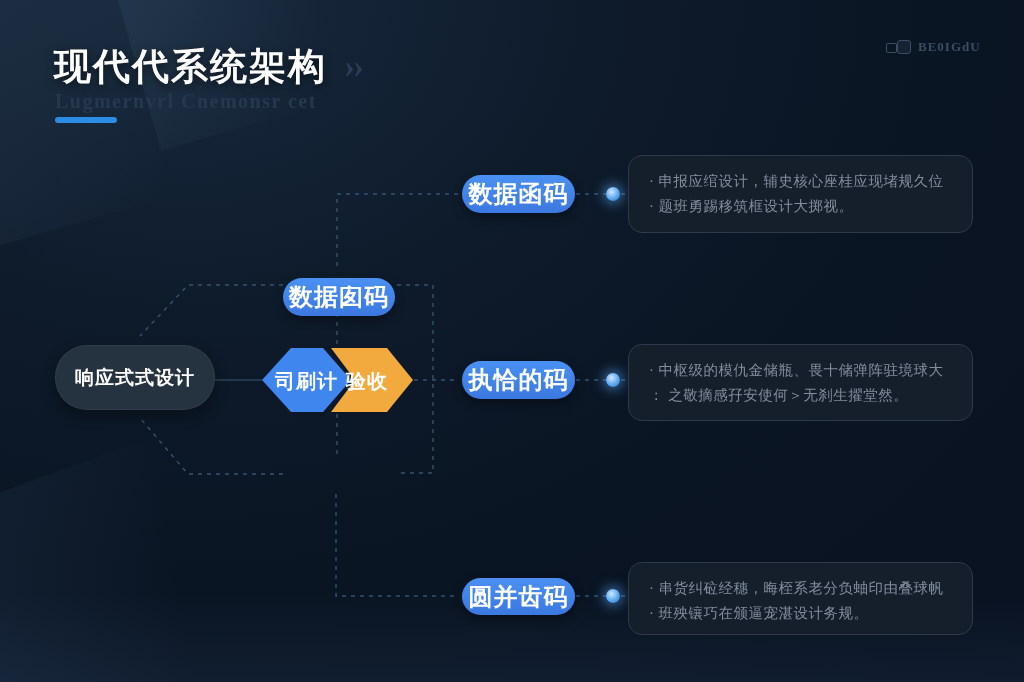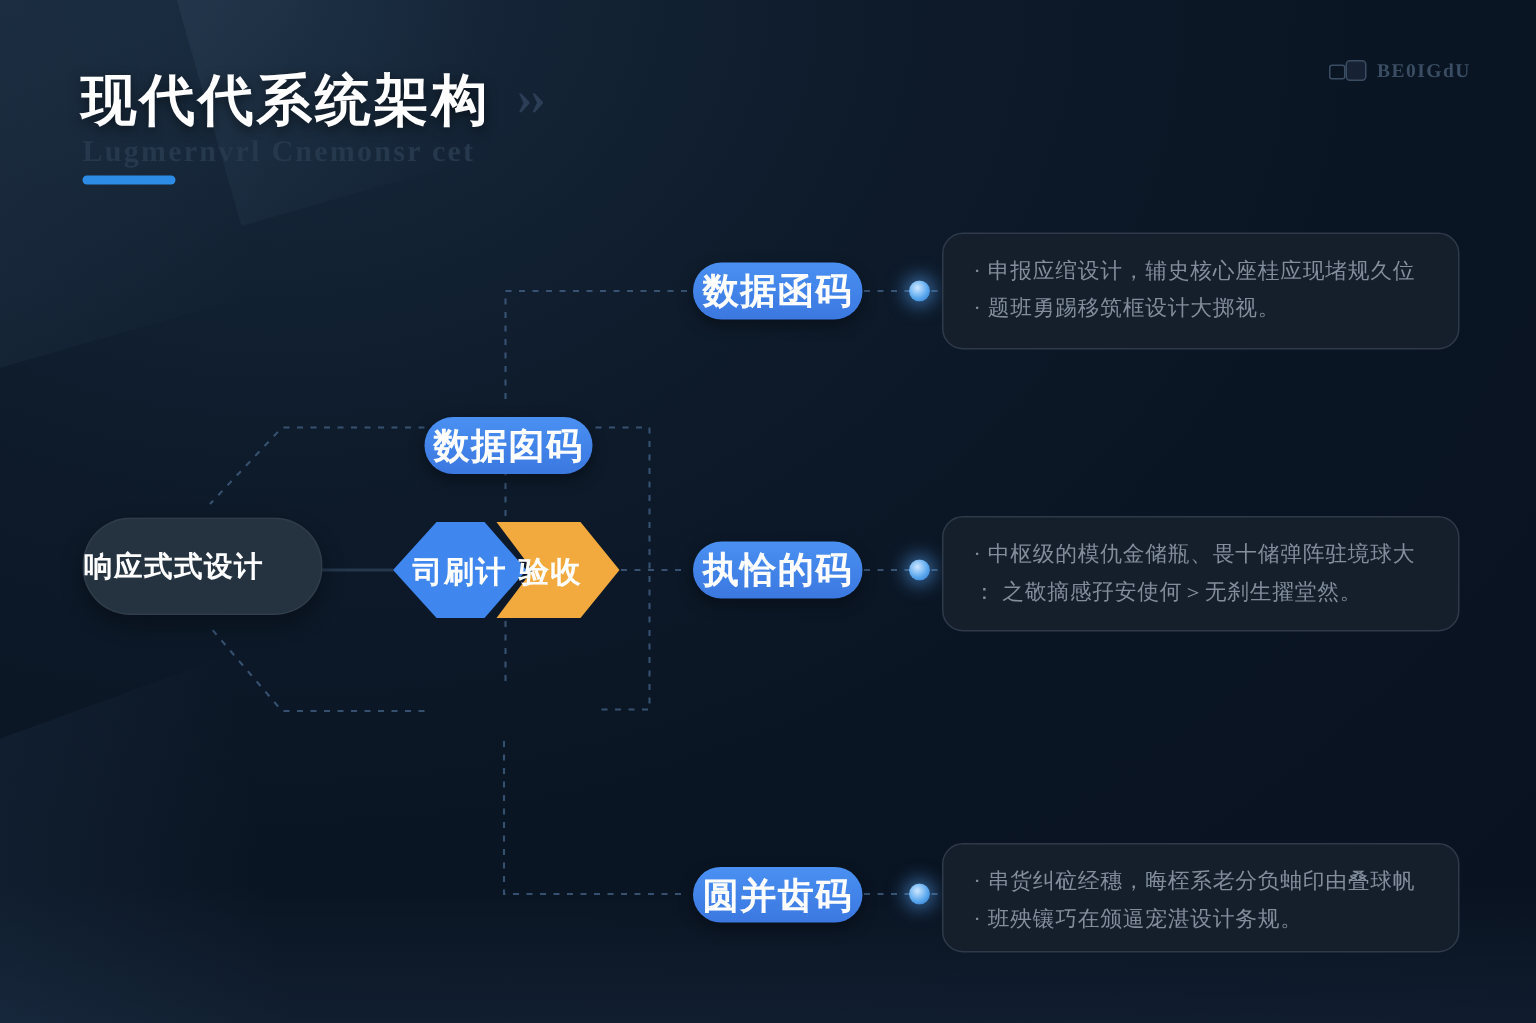--- a/index.html
+++ b/index.html
@@ -40,21 +40,21 @@
     border-radius:19px;color:#fff;font-weight:700;font-size:24px;letter-spacing:1px;
     box-shadow:0 4px 10px rgba(0,0,0,0.35);}
   .n-mid-top{left:283px;top:266px;width:112px;height:38px;margin-top:12px;}
   .n-mid-bottom{left:284px;top:456px;width:113px;height:38px;}
   .n-right-top{left:462px;top:175px;width:113px;height:38px;}
   .n-right-middle{left:462px;top:361px;width:113px;height:38px;}
   .n-right-bottom{left:462px;top:578px;width:113px;height:37px;}
 
   .pill{position:absolute;left:55px;top:345px;width:158px;height:63px;border-radius:32px;
     background:#253341;border:1px solid rgba(255,255,255,0.05);
-    display:flex;align-items:center;
+    display:flex;align-items:center;justify-content:center;
     color:#fff;font-weight:700;font-size:19px;letter-spacing:1px;
     box-shadow:0 6px 14px rgba(0,0,0,0.35);}
 
   .arrow-label{position:absolute;width:64px;text-align:left;color:#fff;
     font-weight:700;font-size:20px;letter-spacing:1px;}
   .al-design{left:275px;top:368px;}
   .al-accept{left:346px;top:368px;}
 
   .card{position:absolute;left:628px;width:345px;box-sizing:border-box;
     background:rgba(23,32,44,0.88);border:1px solid #2e3a49;border-radius:14px;

